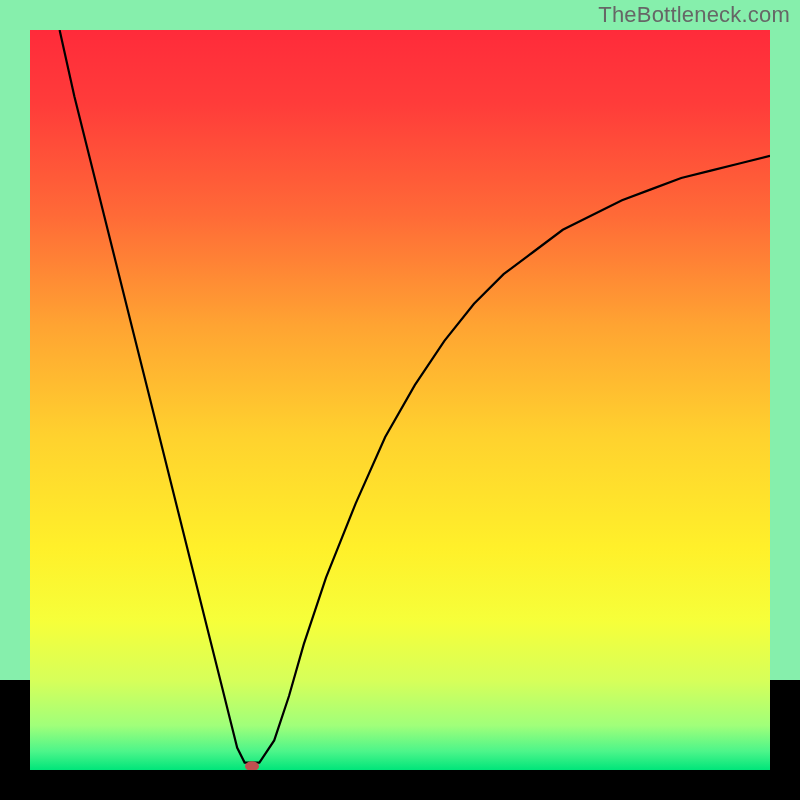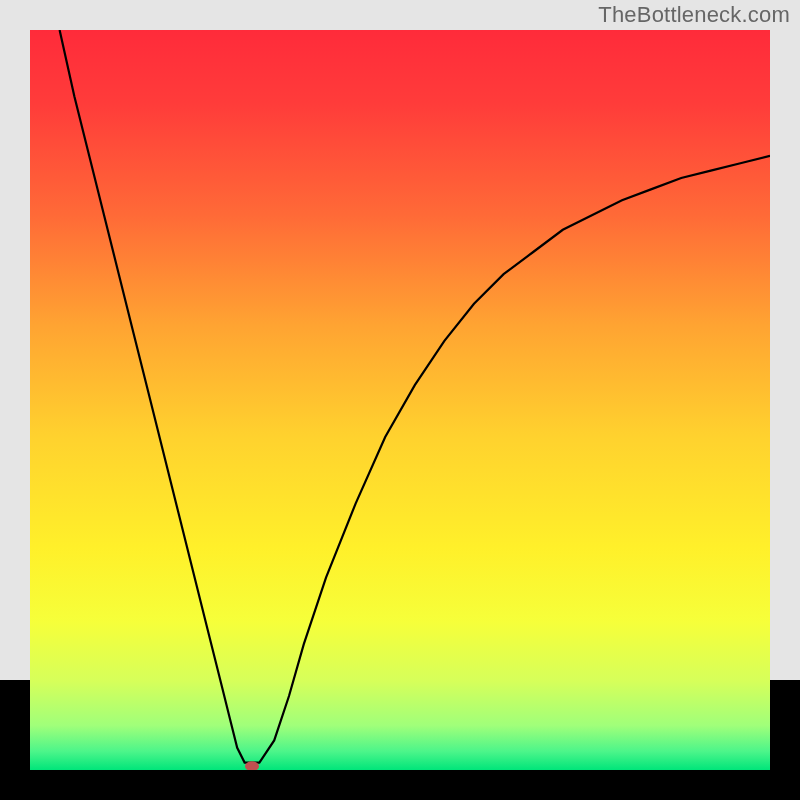--- a/index.html
+++ b/index.html
@@ -8,21 +8,21 @@
     width: 800px;
     height: 800px;
     background: #000;
     font-family: Arial, Helvetica, sans-serif;
     overflow: hidden;
   }
   .frame {
     position: relative;
     width: 800px;
     height: 680px;
-    background: #e5e5e5;
+    background: #86efac;
   }
   .watermark {
     position: absolute;
     top: 2px;
     right: 10px;
     color: #666;
     font-size: 22px;
     font-weight: 500;
     letter-spacing: 0.2px;
     z-index: 5;

